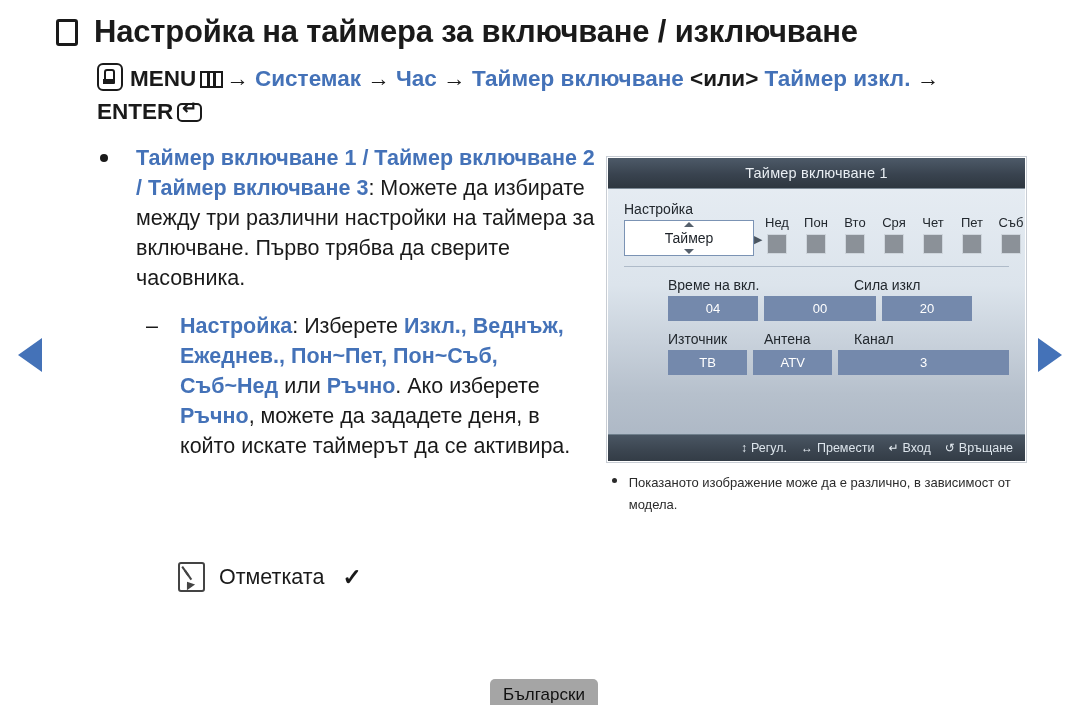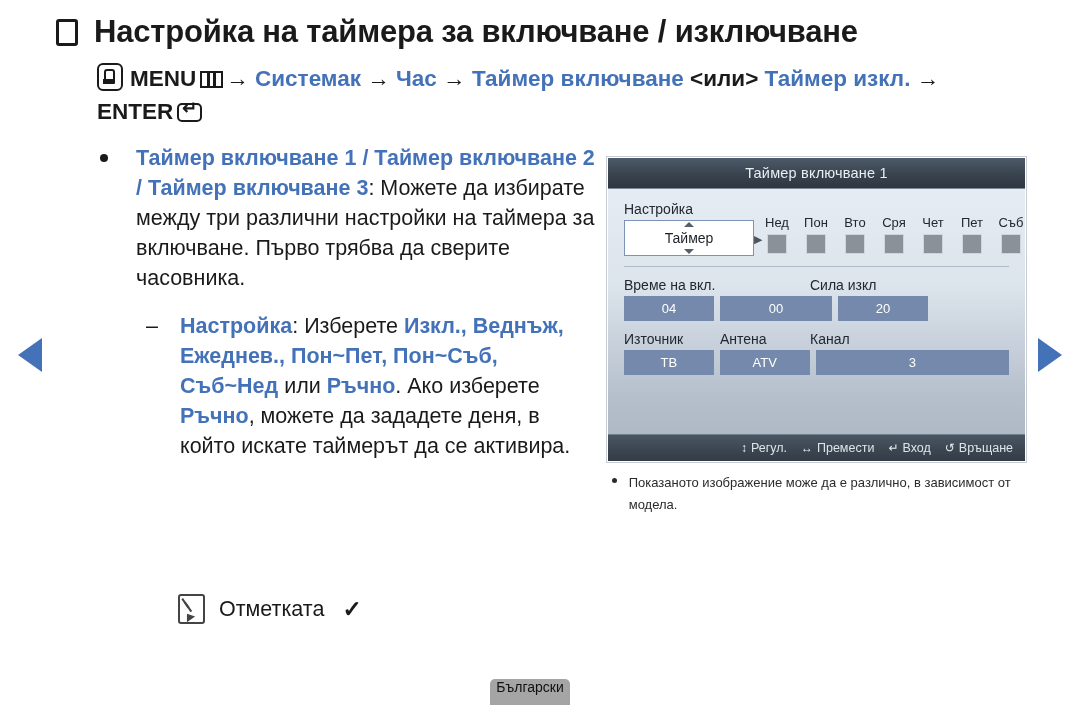--- a/index.html
+++ b/index.html
@@ -166,21 +166,20 @@
   }
 
   #note-row {
     position: absolute;
     left: 178px;
     top: 562px;
     display: flex;
     align-items: center;
     gap: 14px;
     font-size: 21.5px;
-    margin-top: 32px;
   }
   #note-pencil-icon {
     width: 23px;
     height: 26px;
     border: 2px solid #444;
     border-radius: 3px;
     position: relative;
     flex: 0 0 auto;
   }
   #note-pencil-icon::before {
@@ -330,21 +329,21 @@
     background: #8b9198;
     border: 1px solid #ced5dc;
     box-sizing: border-box;
   }
   .osd-divider {
     margin: 10px 0 0 0;
     height: 1px;
     background: #9facbc;
     opacity: 0.75;
   }
-  .field-group { margin-top: 10px; }
+  .field-group { margin-top: 10px; margin-left: 44px; }
   .field-labels {
     display: flex;
     font-size: 14px;
     color: #22282e;
   }
   .field-values {
     display: flex;
     gap: 6px;
     margin-top: 3px;
   }
@@ -390,28 +389,28 @@
     width: 5px; height: 5px;
     border-radius: 50%;
     background: #2b2b2b;
   }
 
   
   #lang-tab {
     position: absolute;
     left: 490px;
     top: 679px;
-    width: 80px;
+    width: 108px;
     height: 26px;
     background: #a5a5a5;
     border-radius: 5px 5px 0 0;
     display: flex;
-    align-items: flex-start;
+    align-items: flex-end;
     justify-content: center;
-    font-size: 14px;
+    font-size: 17px;
     color: #111;
   }
 </style>
 </head>
 <body>
 
 <div id="page-title-row">
   <span id="title-bullet-icon"></span>
   <span id="page-title">Настройка на таймера за включване / изключване</span>
 </div>

